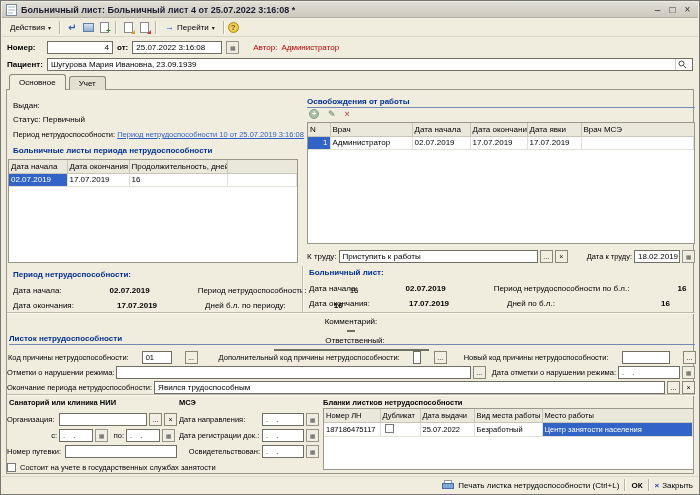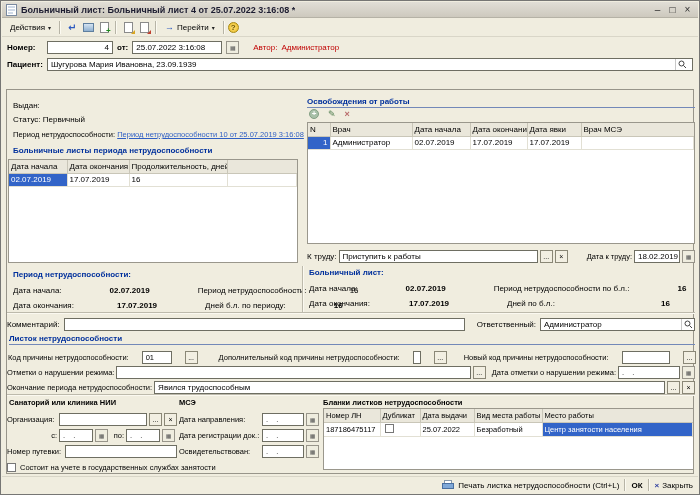--- a/index.html
+++ b/index.html
@@ -167,20 +167,24 @@
       <span>Шугурова Мария Ивановна, 23.09.1939</span>
       <span class="lens-btn">
         <svg width="9" height="9">
             <circle cx="3.5" cy="3.5" r="2.5" fill="none" stroke="#444"></circle>
             <line x1="5.5" y1="5.5" x2="8" y2="8" stroke="#444"></line>
           </svg>
       </span>
     </span>
   </div>
 
+  <div class="tabs">
+    <span class="tab">Основное</span>
+    <span class="tab inactive">Учет</span>
+  </div>
   <div class="page"></div>
 
   <div class="abs" style="left:12px; top:100px;">Выдан:</div>
   <div class="abs" style="left:12px; top:114px;">
     <span>Статус:</span>
     <span>Первичный</span>
   </div>
   <div class="abs s75" style="left:12px; top:129px;">
     <span>Период нетрудоспособности:</span>
     <span class="link">Период нетрудоспособности 10 от 25.07.2019 3:16:08</span>
@@ -286,21 +290,21 @@
   <div class="sline" style="left:308px; top:296px; width:372px;">
     <span style="width:52px;">Дата окончания:</span>
     <span class="b" style="width:50px;">17.07.2019</span>
     <span style="flex:1;">Дней по б.л.:</span>
     <span class="b" style="width:20px;">16</span>
   </div>
 
   <div class="hgroove" style="left:6px; top:311px; width:688px;"></div>
   <div class="vgroove" style="left:301px; top:265px; height:46px;"></div>
 
-  <div class="frow" style="left:6px; top:316px; width:688px;">
+  <div class="frow" style="left:6px; top:316px; width:688px;flex-direction:column;">
     <span>Комментарий:</span>
     <span class="inp" style="flex:1;"></span>
     <span style="margin-left:8px;">Ответственный:</span>
     <span class="inp" style="width:155px; padding-right:0;">
       <span>Администратор</span>
       <span class="lens-btn">
         <svg width="9" height="9">
             <circle cx="3.5" cy="3.5" r="2.5" fill="none" stroke="#444"></circle>
             <line x1="5.5" y1="5.5" x2="8" y2="8" stroke="#444"></line>
           </svg>
@@ -368,21 +372,21 @@
   <div class="frow s75" style="left:178px; top:427px; width:140px; gap:2px;">
     <span style="flex:1;">Дата регистрации док.:</span>
     <span class="inp dots" style="width:42px;">. .</span>
     <span class="minibtn">▦</span>
   </div>
 
   <div class="frow s75" style="left:6px; top:443px; width:170px; gap:2px;">
     <span style="width:56px;">Номер путевки:</span>
     <span class="inp" style="flex:1;"></span>
   </div>
-  <div class="frow s75" style="left:178px; top:443px; width:140px; gap:2px;">
+  <div class="frow s75" style="left:178px; top:443px; width:140px; gap:2px;text-align:right;">
     <span style="flex:1;">Освидетельствован:</span>
     <span class="inp dots" style="width:42px;">. .</span>
     <span class="minibtn">▦</span>
   </div>
 
   <div class="frow s75" style="left:6px; top:459px; gap:4px;">
     <span class="cb"></span>
     <span>Состоит на учете в государственных службах занятости</span>
   </div>
 

